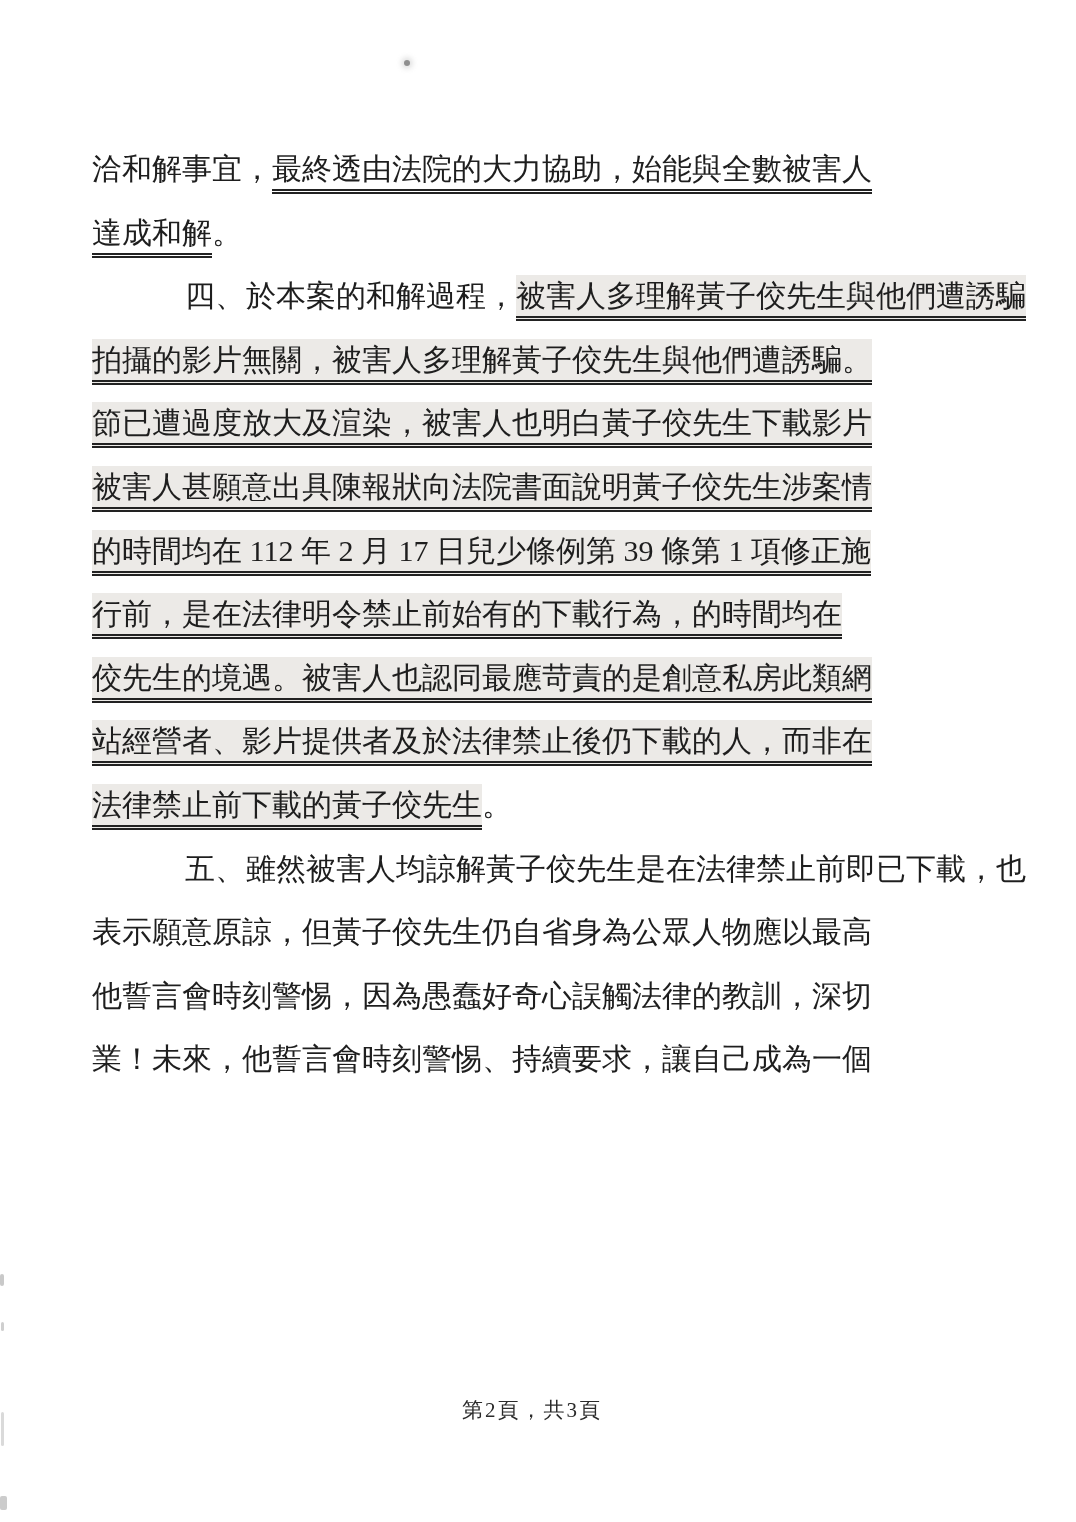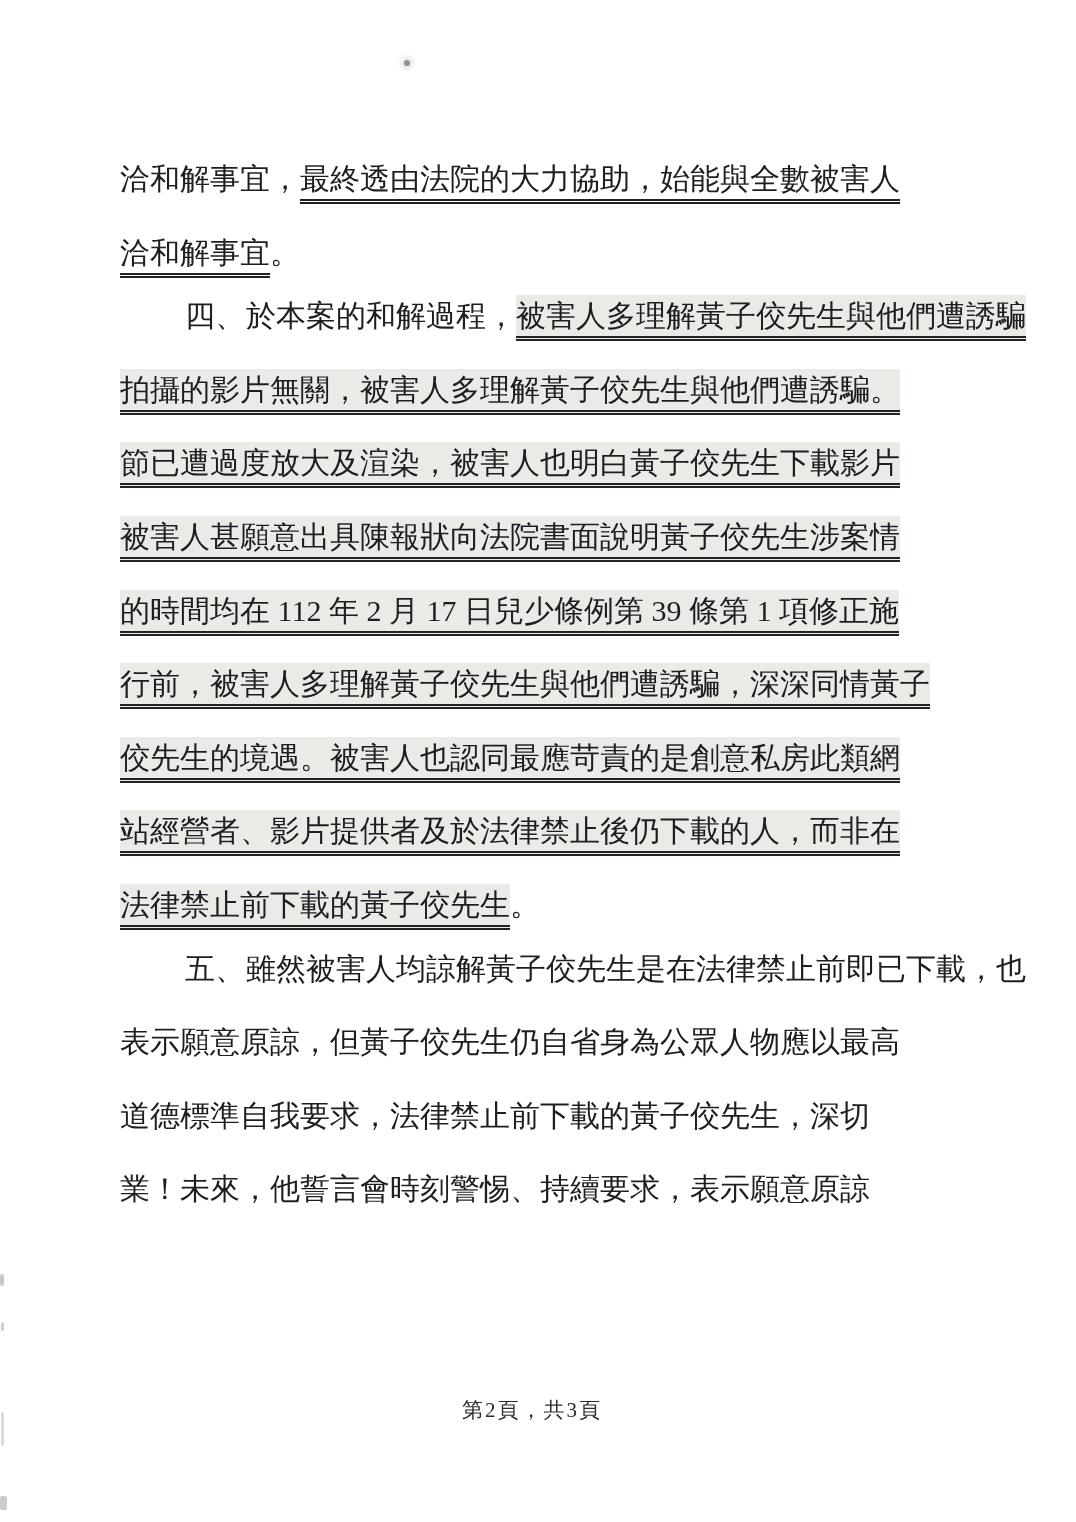--- a/index.html
+++ b/index.html
@@ -13,21 +13,21 @@
   }
   .page{position:absolute;inset:0;background:#ffffff;}
   .doc{position:absolute;top:150px;left:0;width:1076px;}
   .line{
     height:63.6px;
     font-size:30px;
     line-height:38px;
     white-space:nowrap;
     letter-spacing:0px;
   }
-  .line.cont{padding-left:120px;margin-top:10px;}
+  .line.cont{padding-left:92px;}
   .line.labeled{padding-left:137px;margin-left:48px;}
   .item-label{display:inline-block;width:61px;}
   .seg{display:inline;}
   .u{
     border-bottom:5px double #222222;
     padding-bottom:4px;
   }
   .h{
     background:#eceae7;
     box-shadow:0 -4px 0 #eceae7;
@@ -59,34 +59,34 @@
 
   <div class="speck speck-dot"></div>
   <div class="edge-mark em1"></div>
   <div class="edge-mark em2"></div>
   <div class="edge-mark em3"></div>
   <div class="edge-mark em4"></div>
 
   <main class="doc">
     <div>
         <div class="line cont"><span class="seg">洽和解事宜，</span><span class="seg u">最終透由法院的大力協助，始能與全數被害人</span></div>
-        <div class="line cont"><span class="seg u">洽和解事宜</span><span class="seg">。</span></div>
+        <div class="line cont"><span class="seg u">達成和解</span><span class="seg">。</span></div>
         <div class="line labeled"><span class="item-label">四、</span><span class="seg">於本案的和解過程，</span><span class="seg u h">被害人多理解黃子佼先生與他們遭誘騙</span></div>
         <div class="line cont"><span class="seg u h">拍攝的影片無關，被害人多理解黃子佼先生與他們遭誘騙。</span></div>
         <div class="line cont"><span class="seg u h">節已遭過度放大及渲染，被害人也明白黃子佼先生下載影片</span></div>
         <div class="line cont"><span class="seg u h">被害人甚願意出具陳報狀向法院書面說明黃子佼先生涉案情</span></div>
         <div class="line cont"><span class="seg u h">的時間均在 112 年 2 月 17 日兒少條例第 39 條第 1 項修正施</span></div>
-        <div class="line cont"><span class="seg u h">行前，被害人多理解黃子佼先生與他們遭誘騙，深深同情黃子</span></div>
+        <div class="line cont"><span class="seg u h">行前，是在法律明令禁止前始有的下載行為，的時間均在</span></div>
         <div class="line cont"><span class="seg u h">佼先生的境遇。被害人也認同最應苛責的是創意私房此類網</span></div>
         <div class="line cont"><span class="seg u h">站經營者、影片提供者及於法律禁止後仍下載的人，而非在</span></div>
         <div class="line cont"><span class="seg u h">法律禁止前下載的黃子佼先生</span><span class="seg">。</span></div>
         <div class="line labeled"><span class="item-label">五、</span><span class="seg">雖然被害人均諒解黃子佼先生是在法律禁止前即已下載，也</span></div>
         <div class="line cont"><span class="seg">表示願意原諒，但黃子佼先生仍自省身為公眾人物應以最高</span></div>
-        <div class="line cont"><span class="seg">道德標準自我要求，法律禁止前下載的黃子佼先生，深切</span></div>
-        <div class="line cont"><span class="seg">業！未來，他誓言會時刻警惕、持續要求，表示願意原諒</span></div>
+        <div class="line cont"><span class="seg">他誓言會時刻警惕，因為愚蠢好奇心誤觸法律的教訓，深切</span></div>
+        <div class="line cont"><span class="seg">業！未來，他誓言會時刻警惕、持續要求，讓自己成為一個</span></div>
       </div>
   </main>
 
   <footer class="pagefoot">
     <span>第2頁，共3頁</span>
   </footer>
 
 </div>
 
 </body></html>

